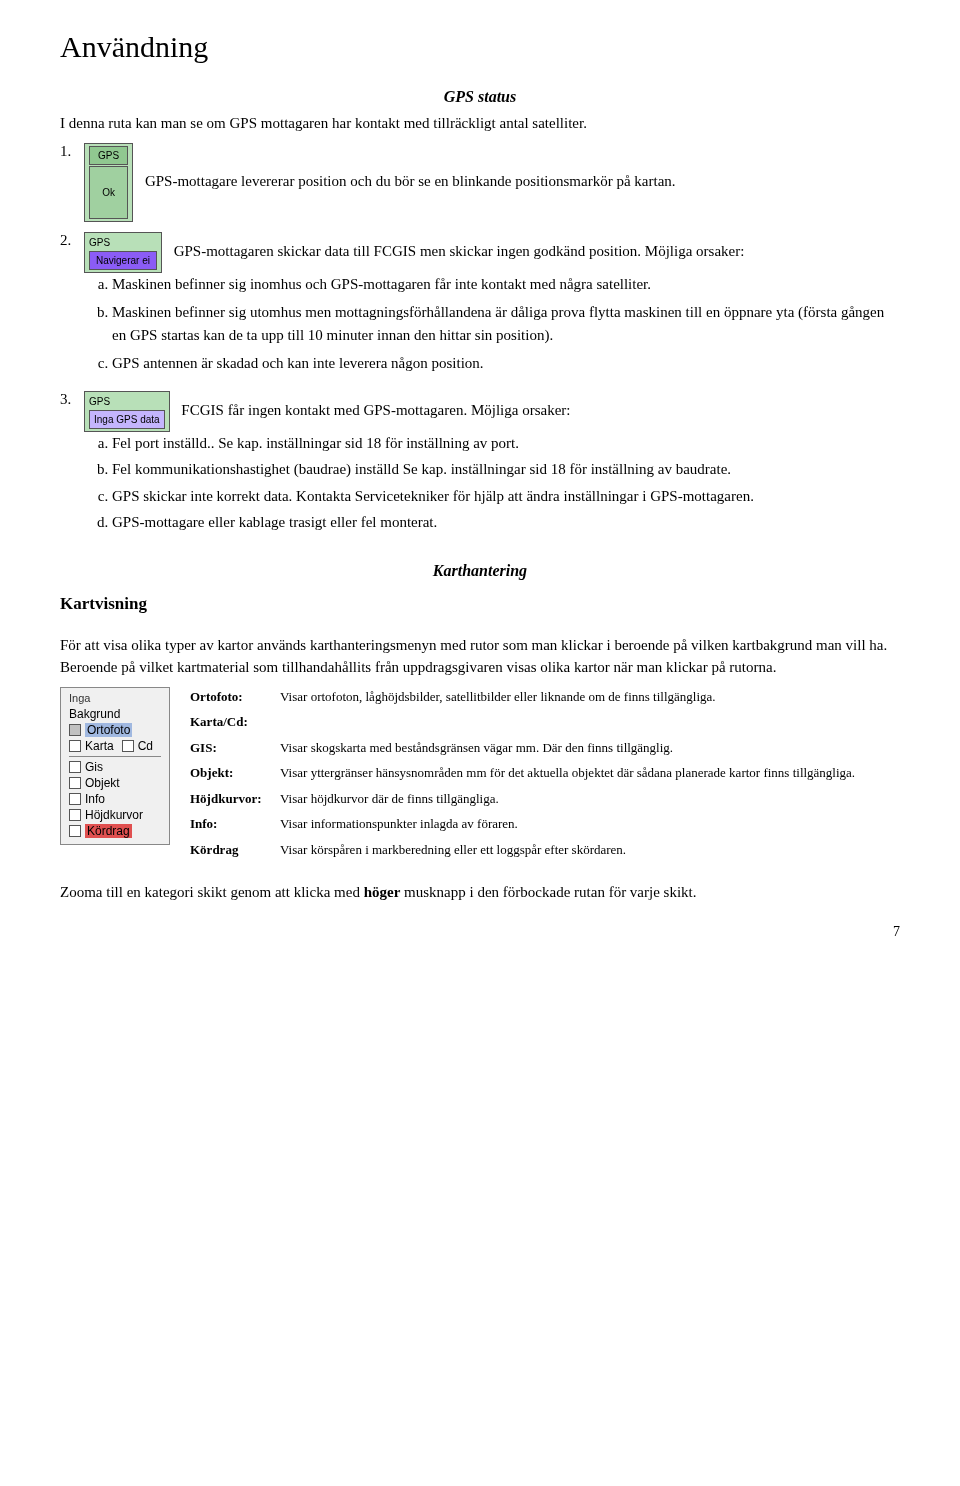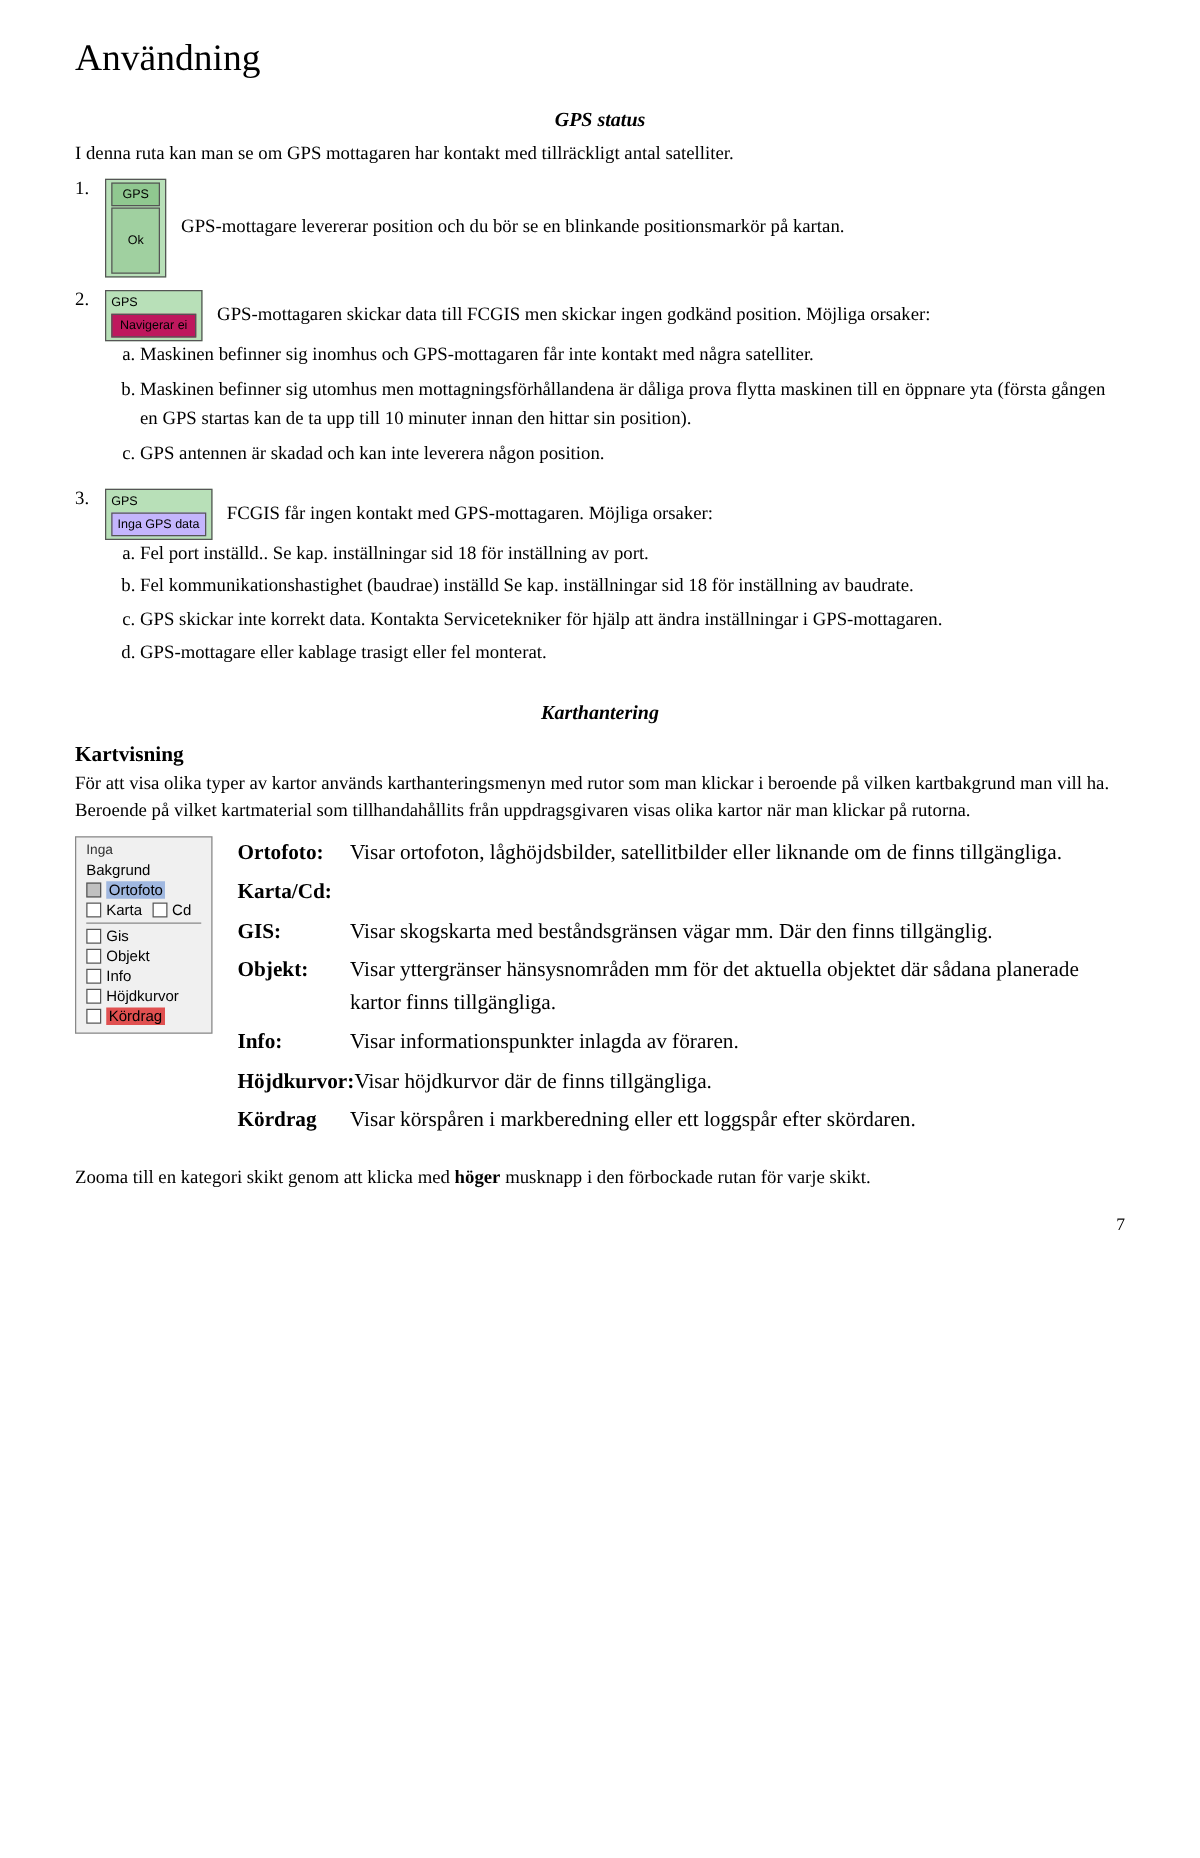--- a/index.html
+++ b/index.html
@@ -21,21 +21,21 @@
       font-weight: bold;
       font-style: italic;
       margin-top: 24px;
       margin-bottom: 6px;
       text-align: center;
     }
     h3 {
       font-size: 17px;
       font-weight: bold;
       margin-top: 14px;
-      margin-bottom: 2px;
+      margin-bottom: 20px;
     }
     p {
       margin-bottom: 8px;
       line-height: 1.5;
     }
     .section {
       margin-bottom: 10px;
     }
     .numbered-item {
       display: flex;
@@ -96,21 +96,21 @@
     .gps-nav-label {
       font-size: 10px;
       font-family: Arial, sans-serif;
       display: block;
       color: #000;
       text-align: left;
       margin-bottom: 1px;
     }
     .gps-nav-btn {
       border: 1px solid #555;
-      background: #be185d;
+      background: #8b5cf6;
       padding: 1px 6px;
       font-size: 10px;
       font-family: Arial, sans-serif;
       display: block;
       text-align: center;
       color: #000;
     }
     .gps-ingen-outer {
       border: 1px solid #555;
       background: #b8e0b8;
@@ -202,21 +202,21 @@
       background: #e05050;
       color: #000;
       padding: 0 2px;
     }
     .menu-item .bg-blue {
       background: #a0b8e0;
       padding: 0 2px;
     }
     .kartvisning-desc {
       flex: 1;
-      font-size: 17px;
+      font-size: 13px;
       line-height: 1.5;
     }
     .desc-row {
       display: flex;
       gap: 0;
       margin-bottom: 6px;
       line-height: 1.5;
     }
     .desc-label {
       font-weight: normal;
@@ -358,26 +358,26 @@
         </div>
         <div class="desc-row">
           <span class="desc-label bold">GIS:</span>
           <span class="desc-text">Visar skogskarta med beståndsgränsen vägar mm. Där den finns tillgänglig.</span>
         </div>
         <div class="desc-row">
           <span class="desc-label bold">Objekt:</span>
           <span class="desc-text">Visar yttergränser hänsysnområden mm för det aktuella  objektet där sådana planerade kartor finns tillgängliga.</span>
         </div>
         <div class="desc-row">
+          <span class="desc-label bold">Höjdkurvor:</span>
+          <span class="desc-text">Visar höjdkurvor där de finns tillgängliga.</span>
+        </div>
+        <div class="desc-row">
           <span class="desc-label bold">Info:</span>
           <span class="desc-text">Visar informationspunkter inlagda av föraren.</span>
-        </div>
-        <div class="desc-row">
-          <span class="desc-label bold">Höjdkurvor:</span>
-          <span class="desc-text">Visar höjdkurvor där de finns tillgängliga.</span>
         </div>
         <div class="desc-row">
           <span class="desc-label bold">Kördrag</span>
           <span class="desc-text">Visar körspåren i markberedning eller ett loggspår efter skördaren.</span>
         </div>
       </div>
     </div>
 
     <p style="margin-top:16px;">
       <span>Zooma till en kategori skikt genom att klicka med </span><strong>höger</strong><span> musknapp i den förbockade rutan för varje skikt.</span>

